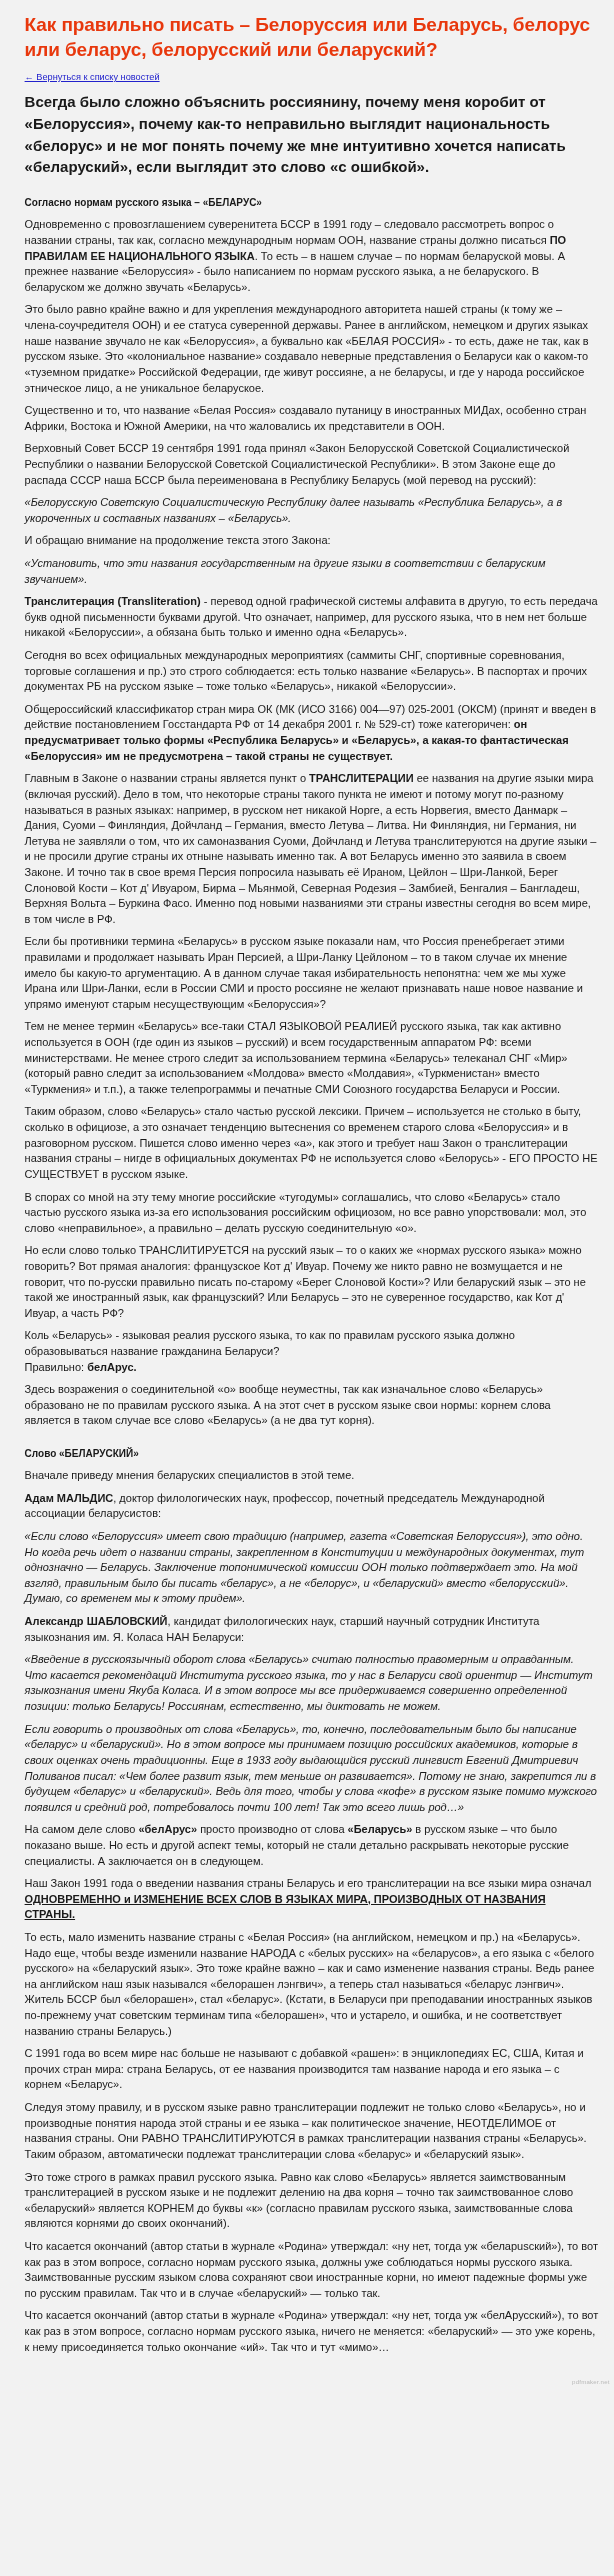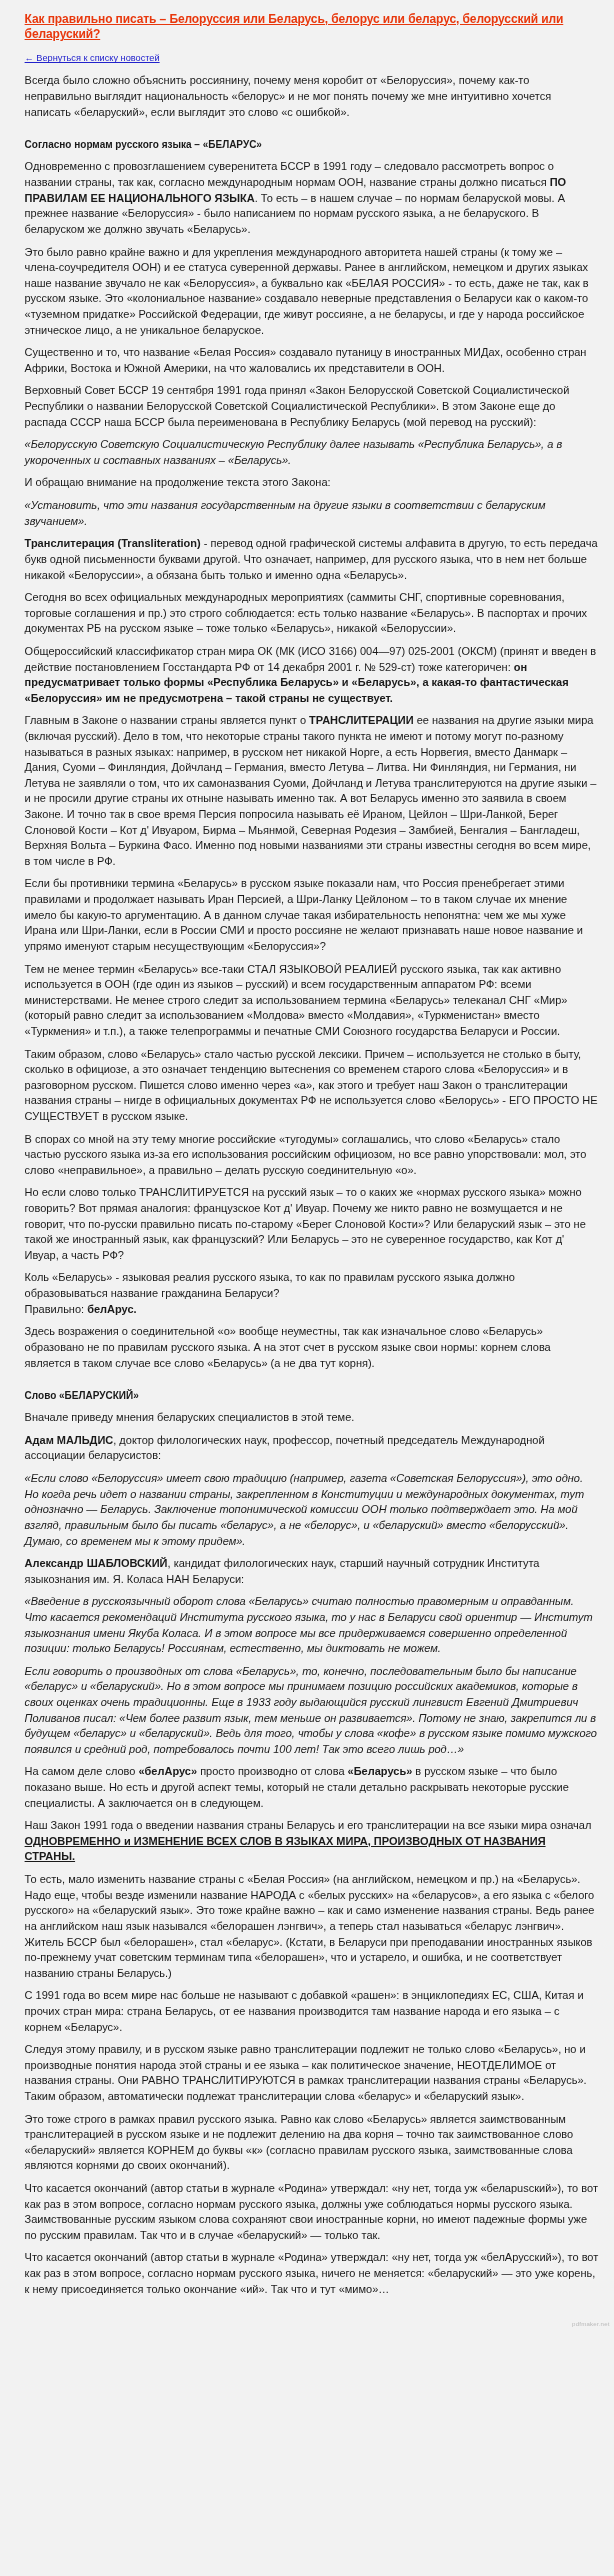--- a/index.html
+++ b/index.html
@@ -16,38 +16,37 @@
   }
   .page {
     width: 615px;
     box-sizing: border-box;
     padding: 8px 16px 26px 24.6px;
     position: relative;
     background: #f2f2f2;
   }
   .page-title {
     color: #e8380d;
-    font-size: 12px;
+    font-size: 19px;
     font-weight: bold;
     line-height: 1.32;
     margin: 3.5px 0 5.3px 0;
     letter-spacing: -0.1px;
-    text-decoration: underline;
   }
   .back-link {
     display: inline-block;
     color: #2222cc;
     font-size: 9.2px;
     text-decoration: underline;
     margin: 2.6px 0 8.8px 0;
     cursor: pointer;
   }
   .lead {
-    font-size: 11px;
-    font-weight: normal;
+    font-size: 15px;
+    font-weight: bold;
     line-height: 1.46;
     margin: 0 0 8px 0;
   }
   h2.section-head {
     font-size: 10px;
     font-weight: bold;
     line-height: 1.35;
     margin: 17.6px 0 8px 0;
   }
   p.para {

